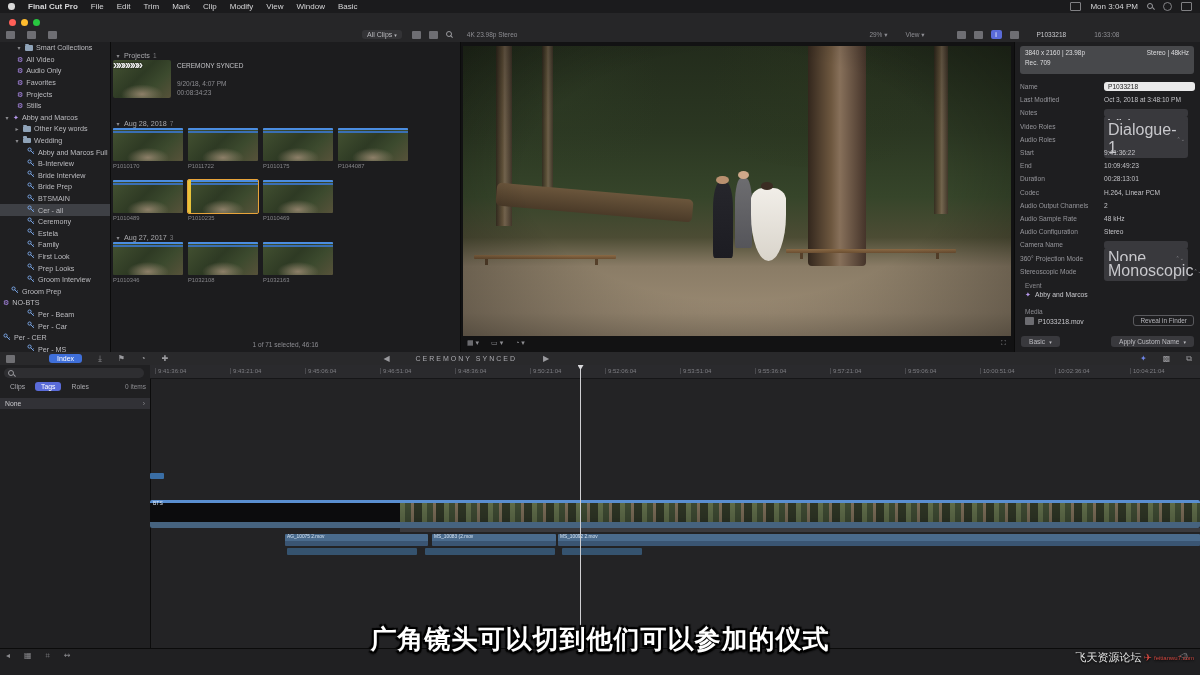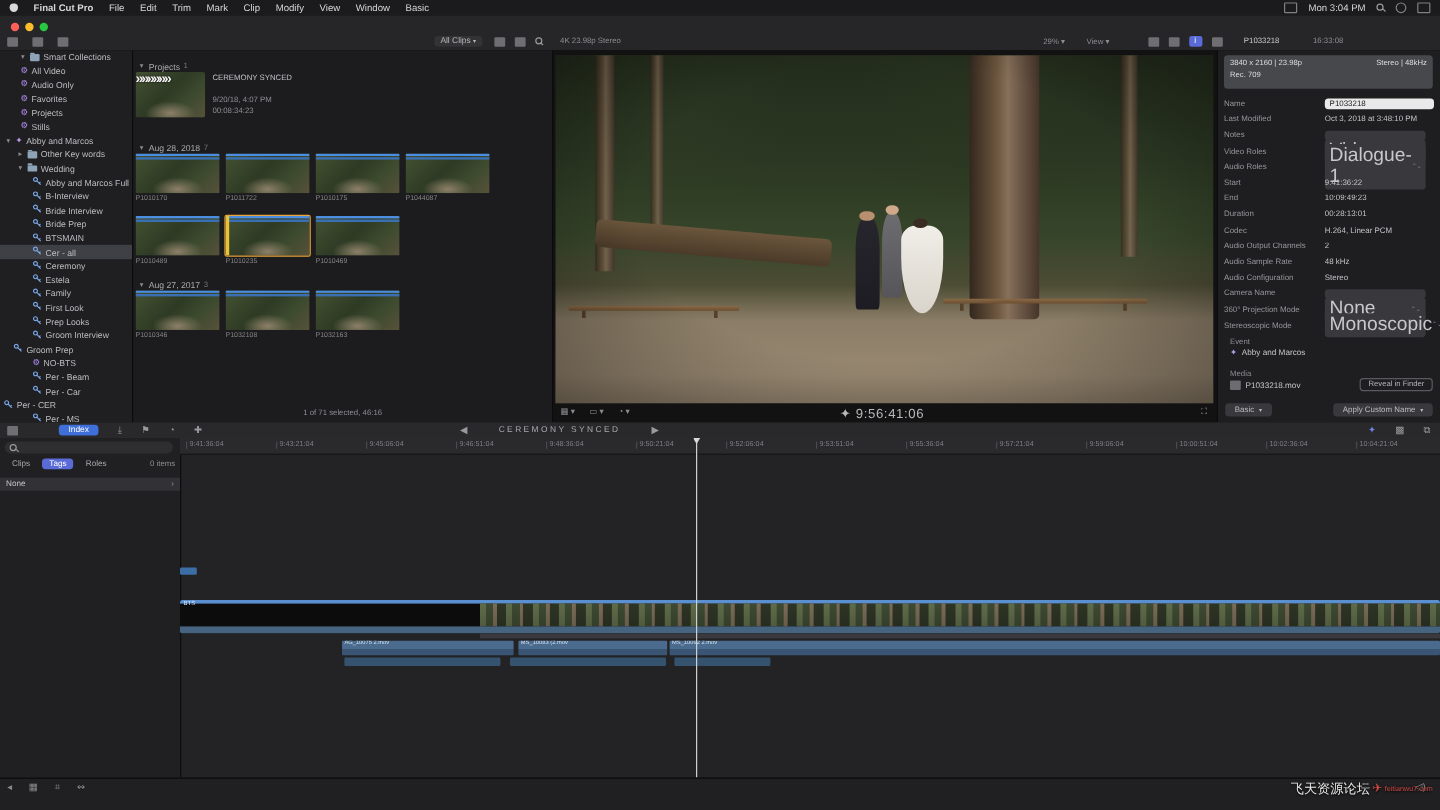--- a/index.html
+++ b/index.html
@@ -314,21 +314,21 @@
         <span>Groom Interview</span>
       </div>
       <div class="srow" style="padding-left: 8px;">
         <span style="width: 0px;"></span>
         <span class="ic-key"><svg width="8" height="8" viewBox="0 0 10 10">
             <circle cx="3.2" cy="3.2" r="2" fill="none" stroke="#7aa7e8" stroke-width="1.2"></circle>
             <path d="M4.6 4.6 L8.6 8.6 M7 7 l1.4 -1.2" stroke="#7aa7e8" stroke-width="1.2" fill="none"></path>
           </svg></span>
         <span>Groom Prep</span>
       </div>
-      <div class="srow" style="padding-left: 24px;">
+      <div class="srow" style="">
         <span style="width: 0px;"></span>
         <span class="ic-gear">⚙</span>
         <span>NO-BTS</span>
       </div>
       <div class="srow" style="padding-left: 24px;">
         <span style="width: 0px;"></span>
         <span class="ic-key"><svg width="8" height="8" viewBox="0 0 10 10">
             <circle cx="3.2" cy="3.2" r="2" fill="none" stroke="#7aa7e8" stroke-width="1.2"></circle>
             <path d="M4.6 4.6 L8.6 8.6 M7 7 l1.4 -1.2" stroke="#7aa7e8" stroke-width="1.2" fill="none"></path>
           </svg></span>
@@ -474,21 +474,20 @@
         <span class="head" style="left:18%;top:-9%;width:62%;height:11%;background:#b9906f"></span>
         </div>
       <div class="fig" style="left:49.6%;top:45.5%;width:3.2%;height:24%;background:linear-gradient(#6d6d70,#55555a);border-radius:35% 35% 8% 8%">
         <span class="head" style="left:18%;top:-10%;width:64%;height:12%;background:#cfa98a"></span>
         </div>
       <div class="fig" style="left:52.6%;top:49%;width:6.4%;height:25%;background:linear-gradient(#f1eee8,#d9d4cb);border-radius:40% 42% 55% 55%/18% 18% 70% 70%">
         <span class="head" style="left:28%;top:-8%;width:34%;height:10%;background:#3a2c22"></span>
         </div>
       <div id="vignette"></div>
     </div>
-    <div id="vtc">✦ <span>9:56:41:06</span></div>
     <div class="abs" style="left:6px;top:297px;display:flex;gap:12px;">
       <span class="vbar-ic">▦ ▾</span>
       <span class="vbar-ic">▭ ▾</span>
       <span class="vbar-ic">◔ ▾</span>
     </div>
     <span class="vbar-ic abs" style="right:8px;top:297px">⛶</span>
   </div>
 
   <div class="abs" id="inspector">
     <div id="ins-summary">
@@ -671,18 +670,19 @@
     <div style="display:flex;align-items:center;height:13px;">
       <span class="ft-ic" style="margin-left:6px">◂</span>
       <span class="ft-ic">▦</span>
       <span class="ft-ic">⌗</span>
       <span class="ft-ic">↭</span>
       <span style="flex:1"></span>
       <span class="ft-ic" style="margin-right:12px">◁)</span>
     </div>
   </div>
 
+  <div class="abs" id="subtitle">广角镜头可以切到他们可以参加的仪式</div>
   <div class="abs" id="watermark">
     <span>飞天资源论坛</span>
     <span class="wm-ic">✈</span>
     <span class="url">feitianwu7.com</span>
   </div>
 </div>
 
 </body></html>

